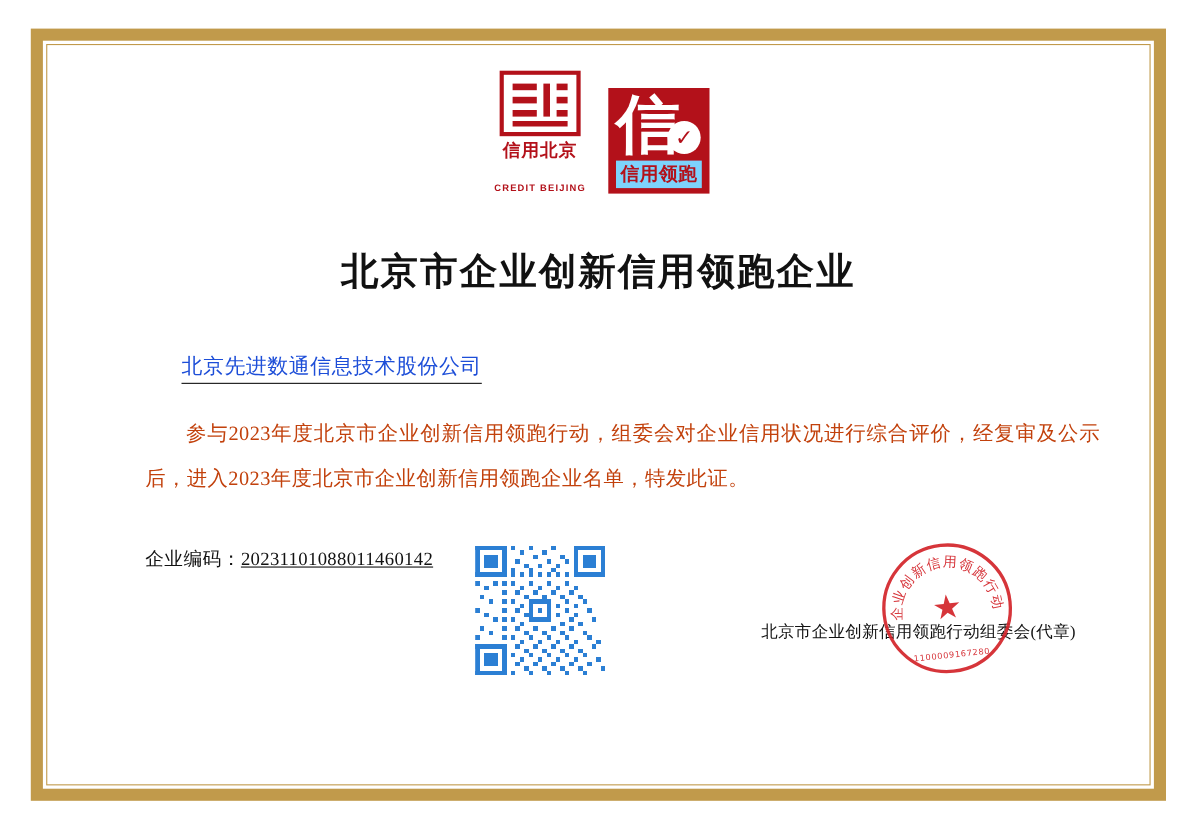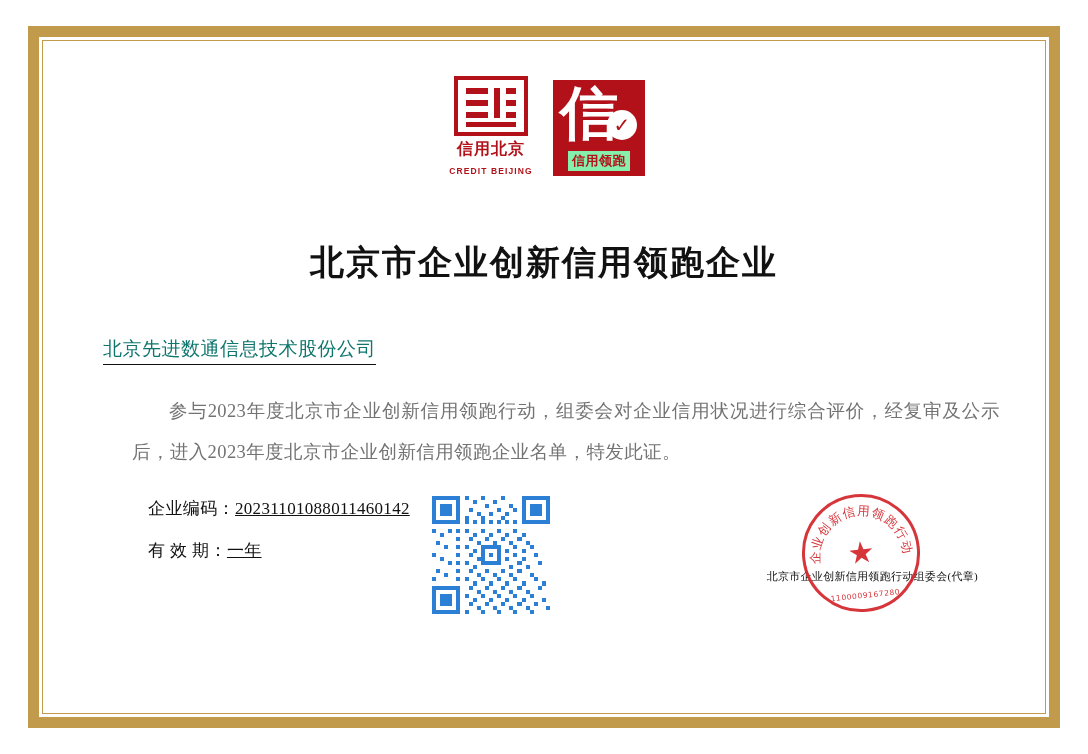--- a/index.html
+++ b/index.html
@@ -82,21 +82,21 @@
     color: #b3111a;
     letter-spacing: 1px;
     margin-top: 3px;
   }
   .logo-en {
     font-family: "Liberation Sans", sans-serif;
     font-size: 8.5px;
     font-weight: bold;
     color: #b3111a;
     letter-spacing: 1.1px;
-    margin-top: 6px;
+    margin-top: 18px;
   }
 
   .logo-leader {
     width: 92px;
     height: 96px;
     background: #b3111a;
     position: relative;
     display: flex;
     flex-direction: column;
     align-items: center;
@@ -125,81 +125,80 @@
     color: #b3111a;
     font-family: "DejaVu Sans", sans-serif;
     font-size: 20px;
     line-height: 30px;
     text-align: center;
     font-weight: bold;
   }
   .logo-leader .leader-label {
     position: relative;
     z-index: 2;
-    background: #86efac;
+    background: #7dd3fc;
     color: #b3111a;
     font-family: "DejaVu Sans", sans-serif;
-    font-size: 13px;
+    font-size: 17px;
     font-weight: bold;
     padding: 1px 4px;
     letter-spacing: 0.5px;
   }
 
   
   .title {
     text-align: center;
     font-family: "DejaVu Sans", sans-serif;
     font-size: 34px;
     font-weight: bold;
     color: #111111;
     letter-spacing: 2px;
-    margin-top: 64px;
+    margin-top: 48px;
   }
 
   
   .recipient {
     margin-top: 50px;
-    margin-left: 43px;
+    margin-left: 105px;
     font-size: 19px;
-    color: #0f766e;
+    color: #1d4ed8;
     display: inline-block;
     border-bottom: 1.5px solid #111;
     padding-bottom: 2px;
     letter-spacing: 0.5px;
   }
   .recipient-wrap { margin-left: 0; }
 
   .body-text {
     margin-top: 26px;
     margin-left: 72px;
     margin-right: 28px;
     font-size: 18.5px;
     line-height: 2.2;
     text-align: justify;
     text-indent: 2em;
     letter-spacing: 0.4px;
-    color: #737373;
+    color: #c2410c;
   }
 
   
   .meta {
     position: absolute;
     left: 72px;
     top: 430px;
     font-size: 17px;
     line-height: 2.45;
     color: #111;
   }
   .meta-row {
     white-space: nowrap;
   }
   .meta-label {
     display: inline-block;
     letter-spacing: 0.4px;
-    margin-left: 16px;
   }
   .meta-value {
     letter-spacing: 0.3px;
     text-decoration: underline;
   }
 
   
   .qr {
     position: absolute;
     left: 372px;
@@ -207,21 +206,21 @@
     width: 118px;
     height: 118px;
   }
   .qr canvas, .qr svg { display: block; }
 
   
   .issuer {
     position: absolute;
     right: 50px;
     bottom: 112px;
-    font-size: 11px;
+    font-size: 15px;
     color: #111;
     letter-spacing: 0.3px;
     white-space: nowrap;
     margin-left: 40px;
   }
 
   .seal {
     position: absolute;
     right: 108px;
     bottom: 84px;
@@ -302,23 +301,20 @@
 
     <div class="recipient-wrap">
       <div class="recipient">北京先进数通信息技术股份公司</div>
     </div>
 
     <div class="body-text">参与2023年度北京市企业创新信用领跑行动，组委会对企业信用状况进行综合评价，经复审及公示后，进入2023年度北京市企业创新信用领跑企业名单，特发此证。</div>
 
     <div class="meta">
       <div class="meta-row">
         <span class="meta-label">企业编码：</span><span class="meta-value">20231101088011460142</span>
-      </div>
-      <div class="meta-row">
-        <span class="meta-label">有 效 期：</span><span class="meta-value">一年</span>
       </div>
     </div>
 
     <div class="qr">
       <svg width="118" height="118" viewBox="0 0 29 29" shape-rendering="crispEdges">
         <rect width="29" height="29" fill="#ffffff"></rect>
         <g fill="#2b7fd4">
 
           <rect x="0" y="0" width="7" height="1"></rect>
             <rect x="0" y="6" width="7" height="1"></rect>

